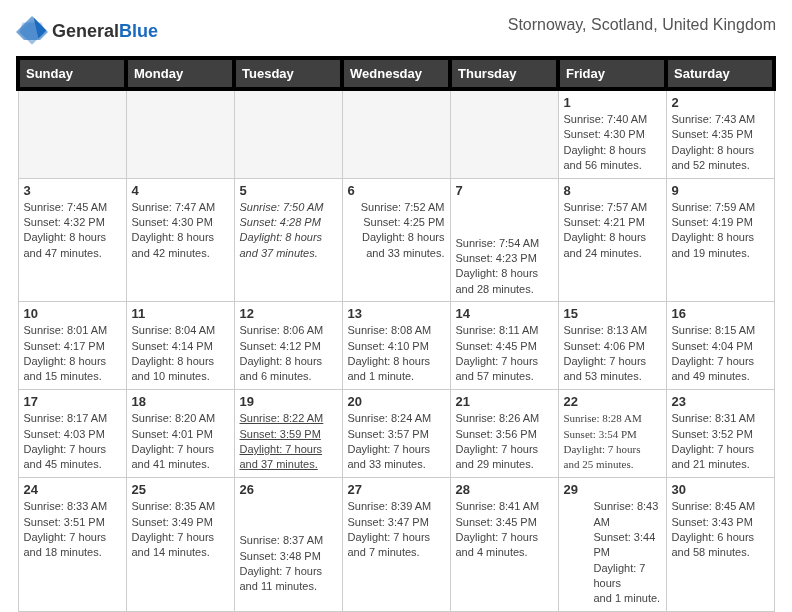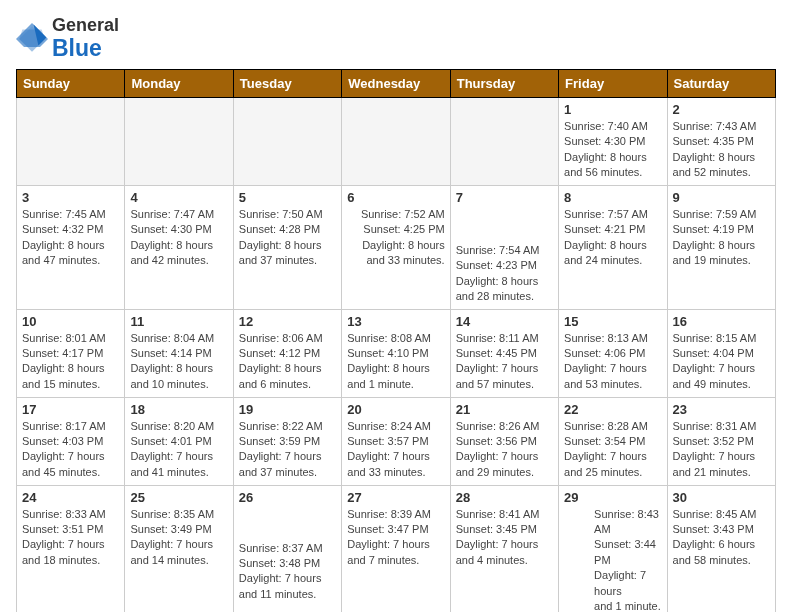--- a/index.html
+++ b/index.html
@@ -15,30 +15,30 @@
       justify-content: space-between;
       align-items: flex-start;
       margin-bottom: 8px;
     }
     .logo {
       display: flex;
       align-items: center;
     }
     .logo-text {
       display: flex;
-      flex-direction: column;
+      flex-direction: row;
       line-height: 1.1;
     }
     .logo-general {
       font-size: 18px;
       font-weight: bold;
       color: #333;
     }
     .logo-blue {
-      font-size: 23px;
+      font-size: 18px;
       font-weight: bold;
       color: #1a6bbf;
     }
     .logo-icon {
       width: 32px;
       height: 32px;
       margin-right: 4px;
     }
     .title-block {
       text-align: right;
@@ -51,27 +51,27 @@
     .location {
       font-size: 16px;
       color: #555;
     }
     table {
       width: 100%;
       border-collapse: collapse;
       table-layout: fixed;
     }
     th {
-      background-color: #a16207;
+      background-color: #404040;
       color: #fff;
       text-align: left;
       padding: 6px 6px;
       font-size: 13px;
       font-weight: bold;
-      border: 1px solid #000000;
+      border: 4px solid #000000;
     }
     td {
       vertical-align: top;
       border: 1px solid #ccc;
       padding: 4px 5px;
       font-size: 11px;
       color: #333;
       height: 88px;
       background: #fff;
     }
@@ -101,20 +101,21 @@
       <polygon points="20,0 40,20 30,30 10,30 0,20" fill="#1a6bbf" opacity="0.6"></polygon>
       <polygon points="16,8 32,8 36,20 20,36 4,20 8,8" fill="#1a6bbf" opacity="0.3"></polygon>
       <polygon points="22,2 38,18 28,28" fill="#1a6bbf"></polygon>
     </svg>
     <div class="logo-text">
       <span class="logo-general">General</span>
       <span class="logo-blue">Blue</span>
     </div>
   </div>
   <div class="title-block">
+    <div class="location">Stornoway, Scotland, United Kingdom</div>
   </div>
 </div>
 
 <table>
   <thead>
     <tr>
     <th>Sunday</th>
         <th>Monday</th>
         <th>Tuesday</th>
         <th>Wednesday</th>
@@ -155,21 +156,21 @@
         </td>
         <td>
           <span class="day-num">4</span>
           <div class="day-info" style="white-space: pre-line;">Sunrise: 7:47 AM
 Sunset: 4:30 PM
 Daylight: 8 hours
 and 42 minutes.</div>
         </td>
         <td>
           <span class="day-num">5</span>
-          <div class="day-info" style="white-space: pre-line;">Sunrise: 7:50 AM
+          <div class="day-info" style="white-space: pre-line; font-style: italic;">Sunrise: 7:50 AM
 Sunset: 4:28 PM
 Daylight: 8 hours
 and 37 minutes.</div>
         </td>
         <td>
           <span class="day-num">6</span>
           <div class="day-info" style="white-space: pre-line; text-align: right;">Sunrise: 7:52 AM
 Sunset: 4:25 PM
 Daylight: 8 hours
 and 33 minutes.</div>
@@ -257,42 +258,42 @@
         </td>
         <td>
           <span class="day-num">18</span>
           <div class="day-info" style="white-space: pre-line;">Sunrise: 8:20 AM
 Sunset: 4:01 PM
 Daylight: 7 hours
 and 41 minutes.</div>
         </td>
         <td>
           <span class="day-num">19</span>
-          <div class="day-info" style="white-space: pre-line;">Sunrise: 8:22 AM
+          <div class="day-info" style="white-space: pre-line; text-decoration: underline;">Sunrise: 8:22 AM
 Sunset: 3:59 PM
 Daylight: 7 hours
 and 37 minutes.</div>
         </td>
         <td>
           <span class="day-num">20</span>
           <div class="day-info" style="white-space: pre-line;">Sunrise: 8:24 AM
 Sunset: 3:57 PM
 Daylight: 7 hours
 and 33 minutes.</div>
         </td>
         <td>
           <span class="day-num">21</span>
           <div class="day-info" style="white-space: pre-line;">Sunrise: 8:26 AM
 Sunset: 3:56 PM
 Daylight: 7 hours
 and 29 minutes.</div>
         </td>
         <td>
           <span class="day-num">22</span>
-          <div class="day-info" style="white-space: pre-line;">Sunrise: 8:28 AM
+          <div class="day-info" style="white-space: pre-line; font-family: Liberation Serif, serif;">Sunrise: 8:28 AM
 Sunset: 3:54 PM
 Daylight: 7 hours
 and 25 minutes.</div>
         </td>
         <td>
           <span class="day-num">23</span>
           <div class="day-info" style="white-space: pre-line;">Sunrise: 8:31 AM
 Sunset: 3:52 PM
 Daylight: 7 hours
 and 21 minutes.</div>

